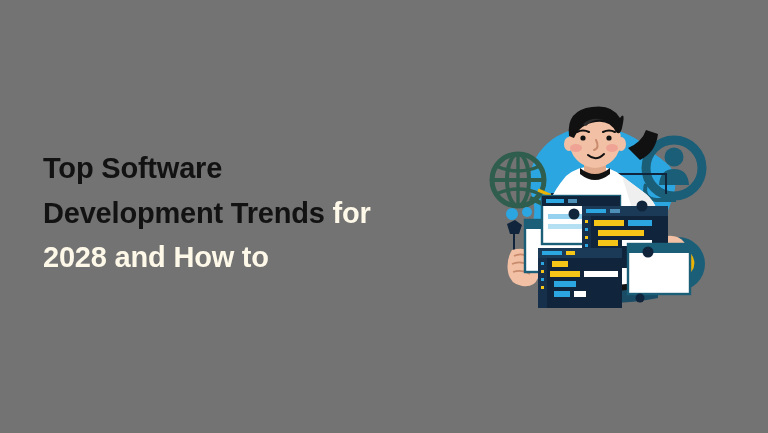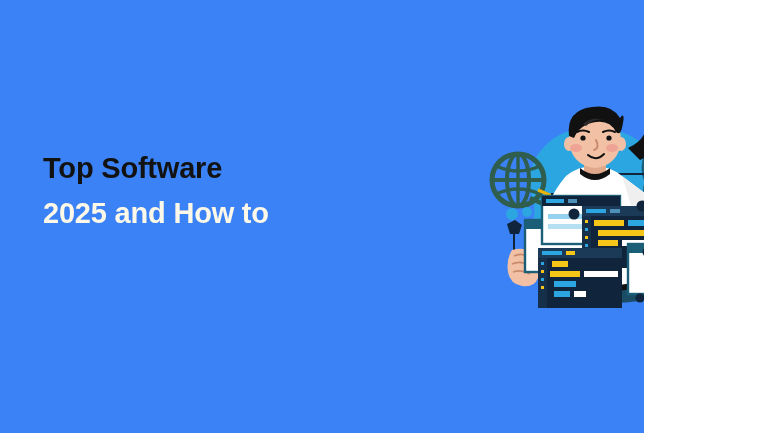--- a/index.html
+++ b/index.html
@@ -7,23 +7,23 @@
     padding: 0;
   }
   body {
     width: 768px;
     height: 433px;
     overflow: hidden;
     font-family: "Liberation Sans", sans-serif;
   }
   .banner {
     position: relative;
-    width: 644px;
+    width: 768px;
     height: 433px;
-    background: #3b82f6;
+    background: #737373;
     overflow: hidden;
   }
   .headline {
     position: absolute;
     left: 43px;
     top: 127px;
     width: 420px;
     font-weight: bold;
     font-size: 29px;
     line-height: 44.5px;
@@ -46,21 +46,22 @@
   }
   .illus svg { display: block; width: 100%; height: 100%; }
 </style>
 </head>
 <body>
 
 <div class="banner">
 
   <h1 class="headline">
     <span class="line ink-dark">Top Software</span>
-    <span class="line ink-light">2025 and How to</span>
+    <span class="line"><span class="ink-dark">Development Trends</span><span class="ink-light">&nbsp;<span>for</span></span></span>
+    <span class="line ink-light">2028 and How to</span>
   </h1>
 
   <div class="illus">
     <svg viewBox="0 0 250 206" xmlns="http://www.w3.org/2000/svg">
 
       <g>
         <path d="M62 95 C52 60 78 30 112 26 C142 22 166 34 178 46
                  C190 58 200 60 204 72 C210 90 196 108 192 126
                  C188 148 194 170 178 182 C160 196 130 198 106 194
                  C82 190 66 176 60 156 C54 134 70 118 62 95 Z" fill="#2BA6E0"></path>

